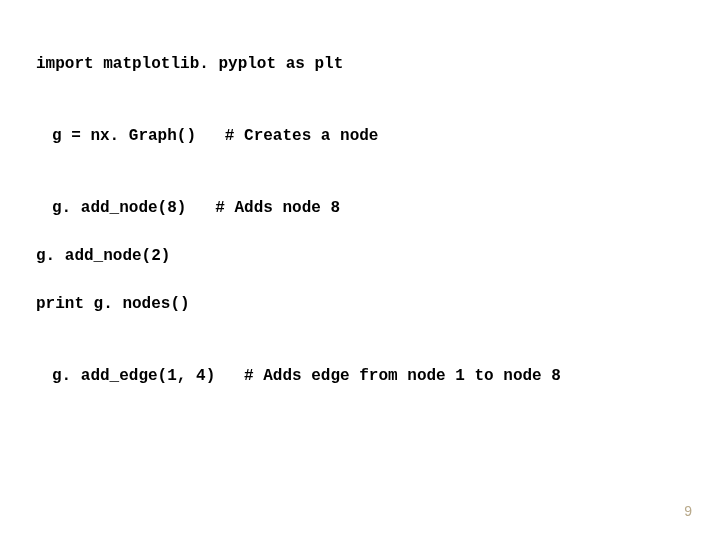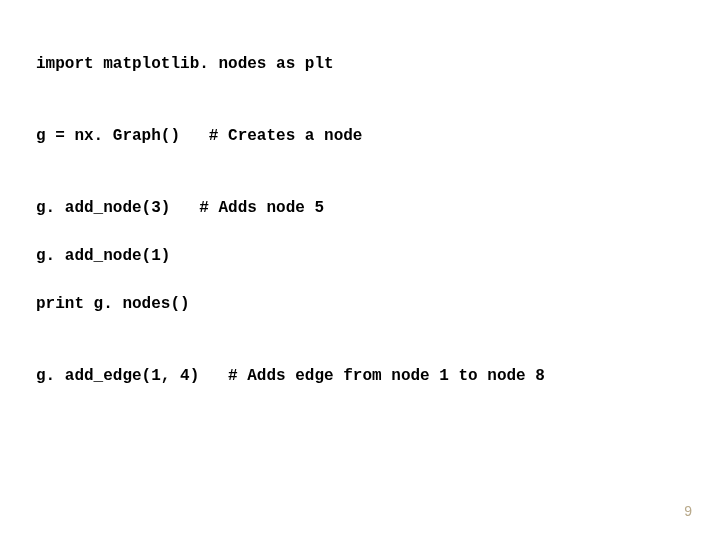--- a/index.html
+++ b/index.html
@@ -19,32 +19,32 @@
     .page-number {
       position: absolute;
       bottom: 18px;
       right: 28px;
       font-family: Arial, sans-serif;
       font-weight: normal;
       font-size: 14px;
       color: #b8a98a;
     }
     .line { display: block; }
-    .col1 { display: inline-block; min-width: 12.5ch; }
+    .col1 { display: inline-block; min-width: 12.5ch; margin-left: 16px; }
   </style>
 </head>
 <body>
 
 <div class="code-block">
-<span class="line">import matplotlib. nodes as plt</span>
+<span class="line">import matplotlib. pyplot as plt</span>
 <span class="line"></span>
 <span class="line"><span class="col1">g = nx. Graph()</span>   <span># Creates a node</span></span>
 <span class="line"></span>
-<span class="line"><span class="col1">g. add_node(3)</span>   <span># Adds node 5</span></span>
-<span class="line">g. add_node(1)</span>
+<span class="line"><span class="col1">g. add_node(8)</span>   <span># Adds node 8</span></span>
+<span class="line">g. add_node(2)</span>
 <span class="line">print g. nodes()</span>
 <span class="line"></span>
 <span class="line"><span class="col1">g. add_edge(1, 4)</span>   <span># Adds edge from node 1 to node 8</span></span>
 
 <span class="line"></span>
 
 
 <span class="line"></span>
 
 

